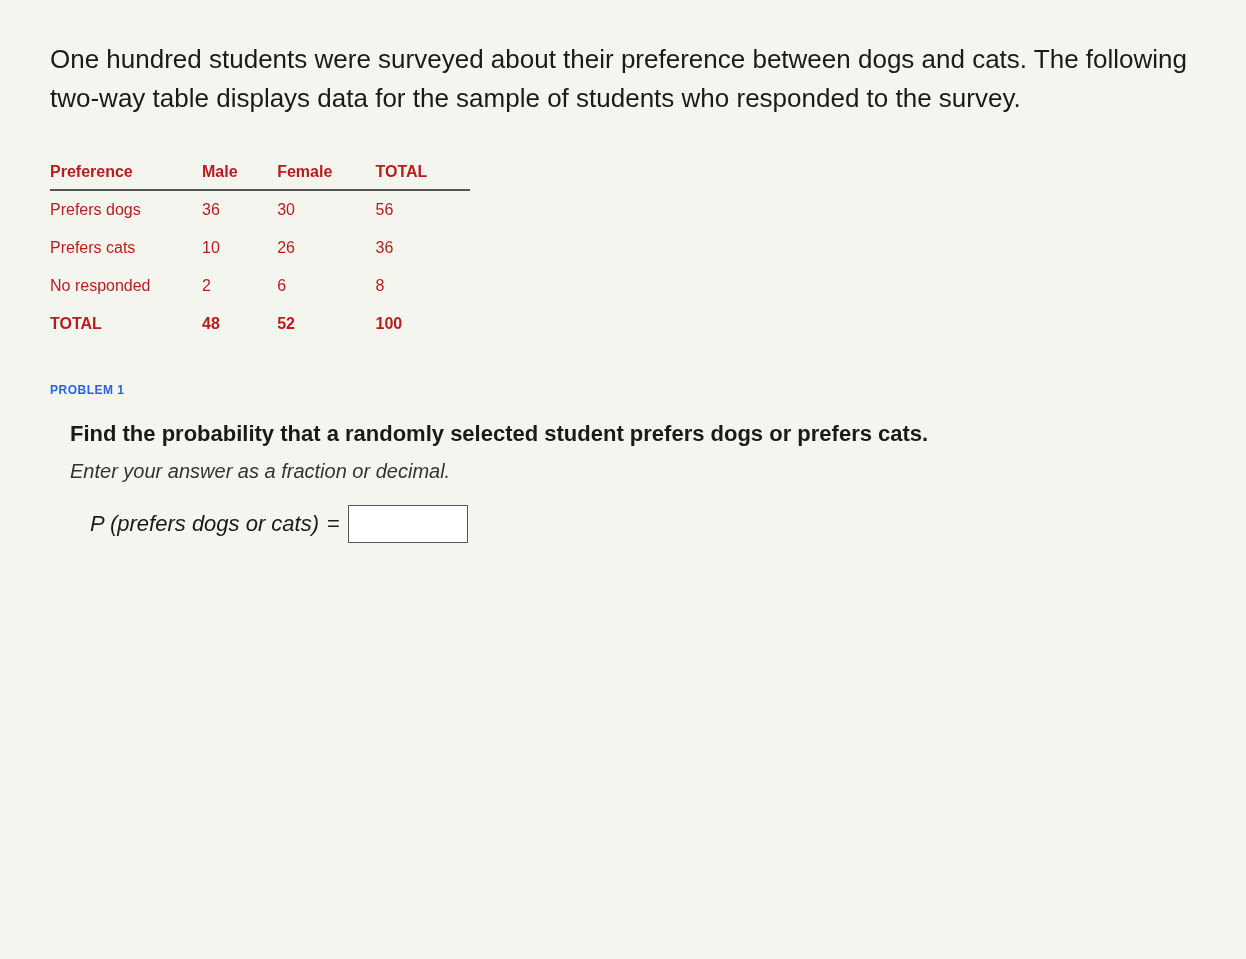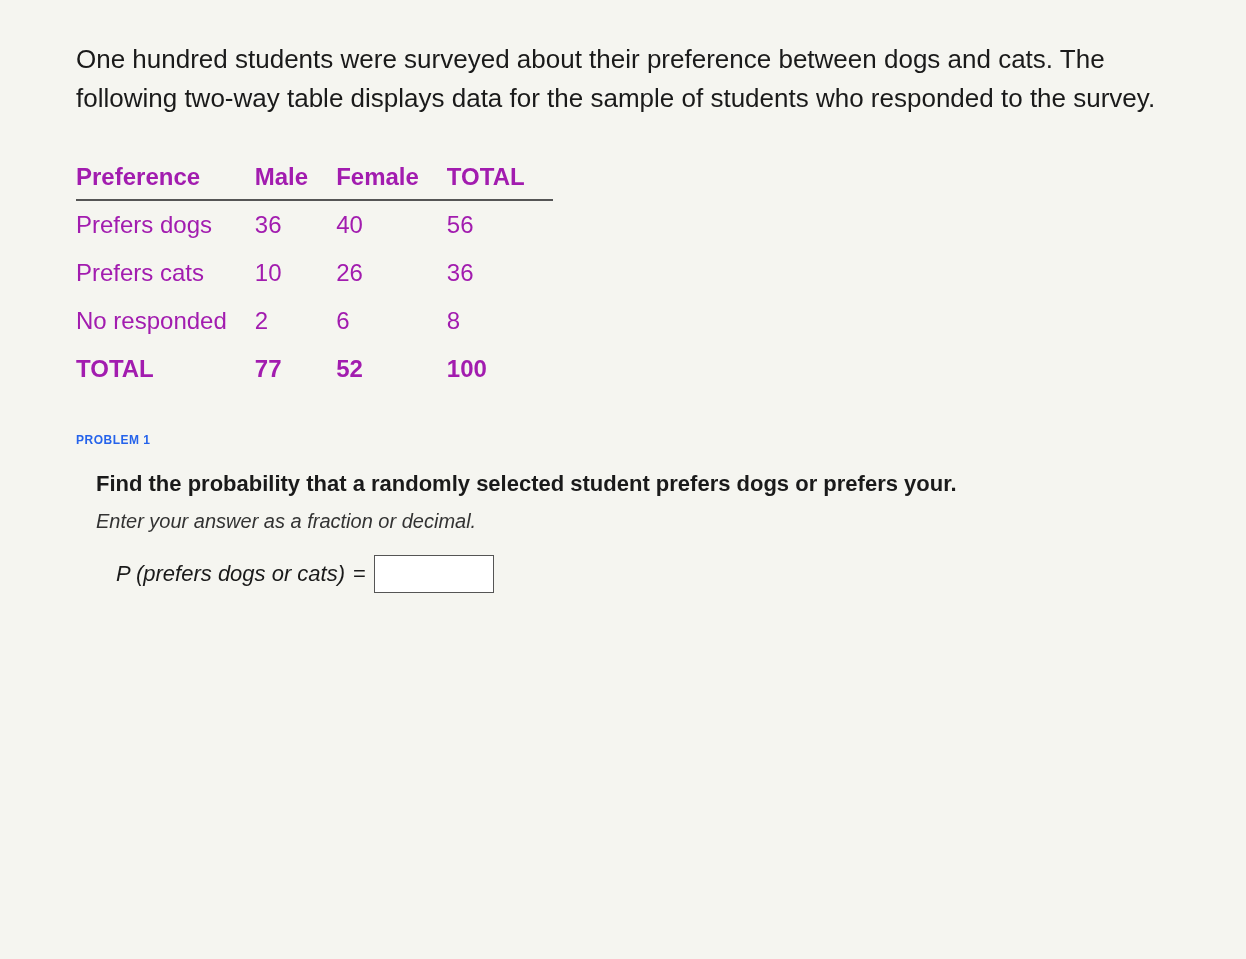--- a/index.html
+++ b/index.html
@@ -15,40 +15,40 @@
       min-height: 959px;
       display: flex;
       justify-content: center;
       align-items: flex-start;
     }
 
     .page-container {
       background-color: #f5f5f0;
       width: 1246px;
       min-height: 959px;
-      padding: 40px 76px;
+      padding: 40px 50px;
     }
 
     .intro-text {
       font-size: 26px;
       line-height: 1.5;
       color: #1a1a1a;
       margin-bottom: 35px;
       font-family: Arial, sans-serif;
       font-weight: 400;
     }
 
     .table-section {
       margin-bottom: 40px;
     }
 
     .two-way-table {
       border-collapse: collapse;
-      font-size: 24px;
-      color: #a21caf;
+      font-size: 16px;
+      color: #b91c1c;
       font-family: Arial, sans-serif;
       min-width: 420px;
     }
 
     .two-way-table th,
     .two-way-table td {
       padding: 10px 28px 10px 0;
       text-align: left;
       vertical-align: middle;
       border: none;
@@ -178,51 +178,51 @@
           <th>Preference</th>
           <th class="col-num">Male</th>
           <th class="col-num">Female</th>
           <th class="col-num">TOTAL</th>
         </tr>
       </thead>
       <tbody>
         <tr>
           <td>Prefers dogs</td>
           <td class="col-num">36</td>
-          <td class="col-num">40</td>
+          <td class="col-num">30</td>
           <td class="col-num">56</td>
         </tr>
         <tr>
           <td>Prefers cats</td>
           <td class="col-num">10</td>
           <td class="col-num">26</td>
           <td class="col-num">36</td>
         </tr>
         <tr>
           <td>No responded</td>
           <td class="col-num">2</td>
           <td class="col-num">6</td>
           <td class="col-num">8</td>
         </tr>
         <tr class="total-row">
           <td>TOTAL</td>
-          <td class="col-num">77</td>
+          <td class="col-num">48</td>
           <td class="col-num">52</td>
           <td class="col-num">100</td>
         </tr>
       </tbody>
     </table>
   </div>
 
   <div class="problem-labels">
     <div class="problem-label-1">PROBLEM 1</div>
   </div>
 
   <div class="problem-section">
-    <p class="problem-question">Find the probability that a randomly selected student prefers dogs or prefers your.</p>
+    <p class="problem-question">Find the probability that a randomly selected student prefers dogs or prefers cats.</p>
     <p class="problem-instruction">Enter your answer as a fraction or decimal.</p>
 
     <div class="answer-row">
       <span class="answer-label">P (prefers dogs or cats)</span>
       <span class="equals-sign">=</span>
       <div class="answer-input"></div>
     </div>
   </div>
 
 </div>

